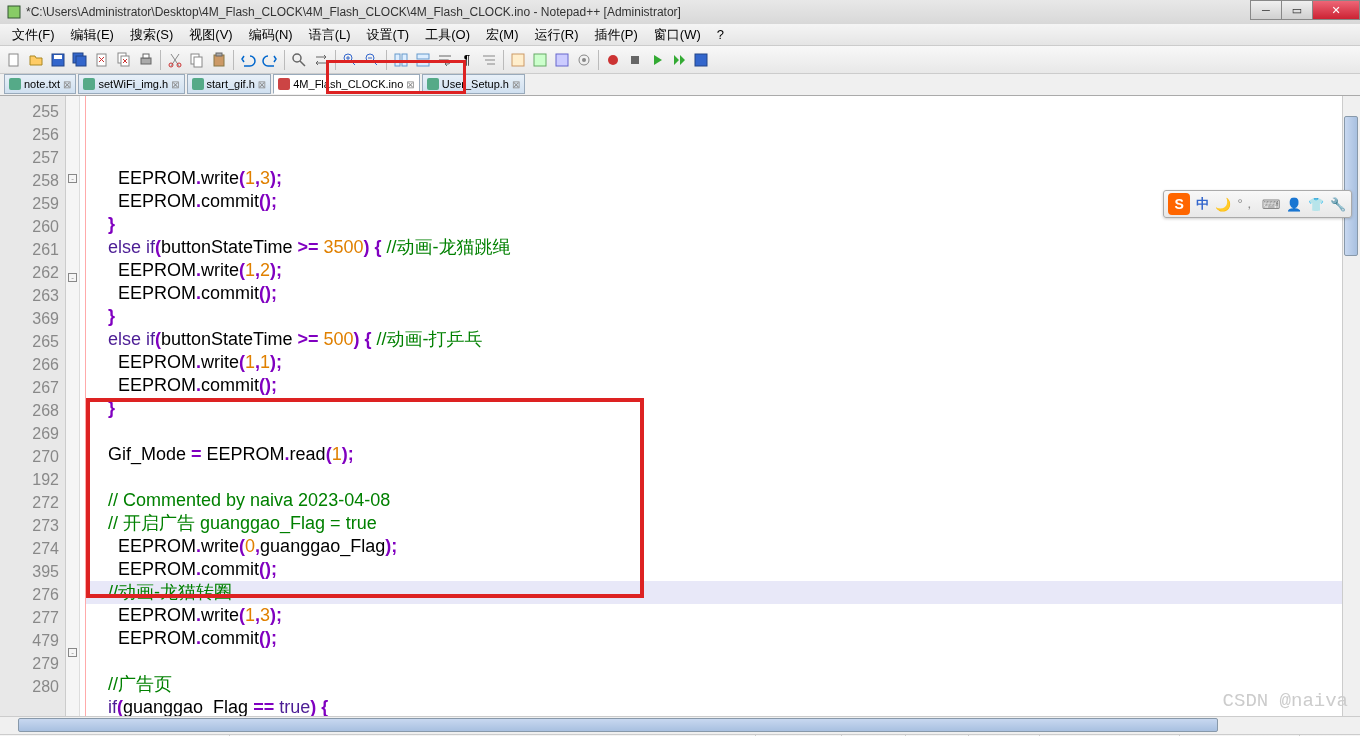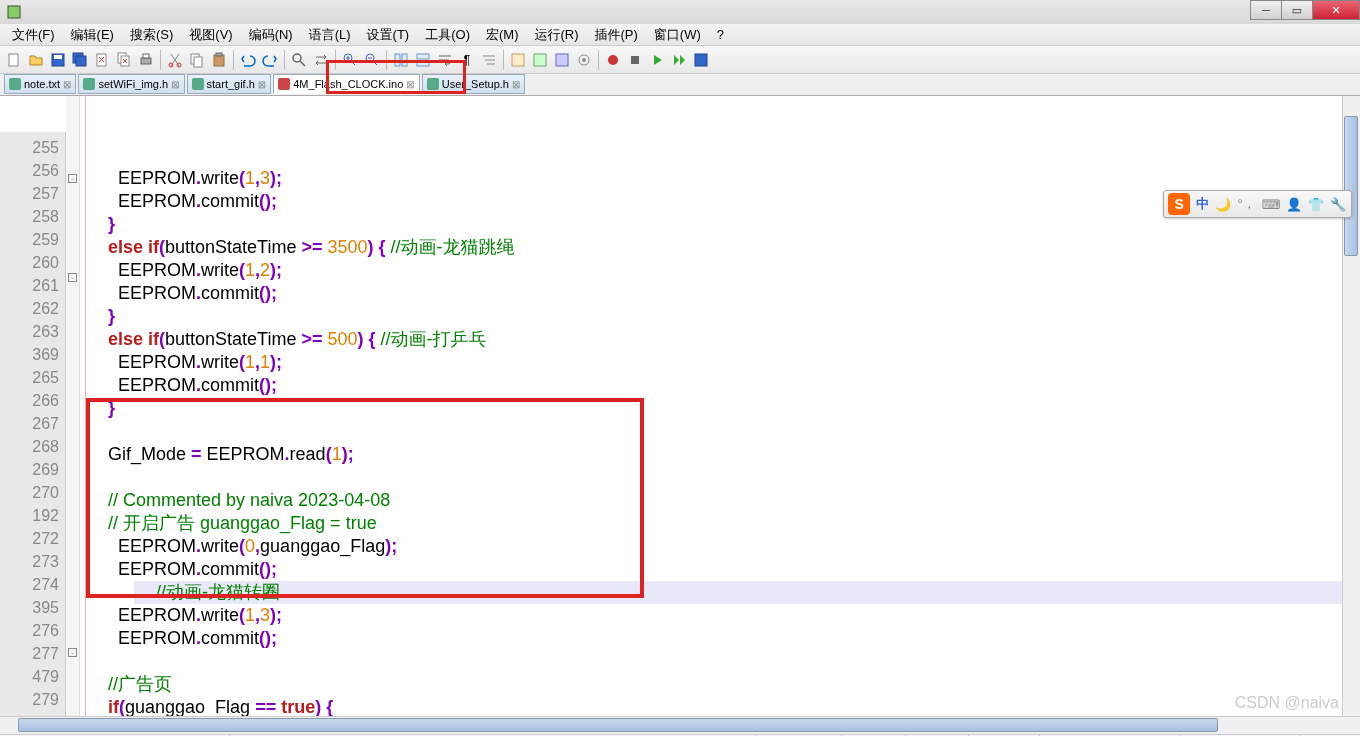--- a/index.html
+++ b/index.html
@@ -16,53 +16,54 @@
 .tbtn svg { width:16px; height:16px; }
 .tsep { width:1px; height:20px; background:#bbb; margin:0 2px; }
 .tabbar { height:22px; background:#f0f0f0; display:flex; padding-left:4px; border-bottom:1px solid #aaa; position:relative; }
 .tab { height:20px; background:linear-gradient(#e8f0f8,#d0e0f0); border:1px solid #9ab; display:flex; align-items:center; font-size:11px; font-family:"Courier New",monospace; padding:0 4px; margin-right:2px; gap:3px; }
 .tab.active { background:#fff; border-bottom-color:#fff; }
 .tab .ficon { width:12px; height:12px; background:#5a8; border-radius:2px; }
 .tab .ficon.red { background:#c44; }
 .tab .close { font-size:10px; color:#888; }
 .redbox-tab { position:absolute; border:3px solid #d22; pointer-events:none; }
 .editor { display:flex; height:620px; position:relative; }
-.gutter { width:66px; background:#e8e8e8; border-right:1px solid #ccc; font-family:Consolas,monospace; font-size:16px; color:#888; text-align:right; padding-right:6px; line-height:23px; padding-top:4px;margin-top:36px; }
+.gutter { width:66px; background:#e8e8e8; border-right:1px solid #ccc; font-family:Consolas,monospace; font-size:16px; color:#888; text-align:right; padding-right:6px; line-height:23px; padding-top:4px; }
 .foldcol { width:14px; background:#f5f5f5; border-right:1px solid #ddd; line-height:23px; padding-top:2px; font-size:10px; text-align:center; color:#888; }
 .foldcol .fold { width:9px; height:9px; border:1px solid #888; margin:7px auto; font-size:8px; line-height:7px; }
 .margin { width:6px; background:#fff; border-right:1px solid #faa; }
 .code { flex:1; font-family:Consolas,"Courier New",monospace; font-size:18px; line-height:23px; padding-top:2px; position:relative; white-space:pre; overflow:hidden; }
 .codeline { height:23px; padding-left:2px; }
-.codeline.current { background:#e8e8f8;margin-left:48px; }
-.kw { color:#b91c1c; font-weight:bold; }
+.codeline.current { background:#e8e8f8; }
+.kw { color:#4c1d95; font-weight:normal; }
 .num { color:#e08000; }
 .com { color:#008000; }
 .op { color:#8000c0; font-weight:bold; }
 .id { color:#000; }
 .redbox-code { position:absolute; border:4px solid #d22; pointer-events:none; }
 .scrollv { position:absolute; right:0; top:96px; width:18px; height:620px; background:#f0f0f0; border-left:1px solid #ccc; }
 .scrollv .thumb { width:14px; height:140px; background:linear-gradient(90deg,#c8d8f0,#a8c0e0); border:1px solid #89a; margin:20px 1px; border-radius:2px; }
 .scrollh { height:18px; background:#f0f0f0; border-top:1px solid #ccc; position:relative; }
 .scrollh .thumb { height:14px; width:1200px; background:linear-gradient(#c8d8f0,#a8c0e0); border:1px solid #89a; margin:1px 18px; border-radius:2px; }
 .statusbar { height:22px; background:linear-gradient(#f5f5f5,#e5e5e5); display:flex; align-items:center; font-size:12px; border-top:1px solid #ccc; }
 .statusbar .cell { padding:0 10px; border-right:1px solid #ccc; height:100%; display:flex; align-items:center; }
 .statusbar .spacer { flex:1; }
 .ime-toolbar { position:absolute; right:8px; top:190px; background:linear-gradient(#f8f8f8,#e8e8e8); border:1px solid #aaa; border-radius:3px; display:flex; align-items:center; padding:2px 4px; gap:6px; font-size:13px; box-shadow:0 1px 3px rgba(0,0,0,.2); }
 .ime-toolbar .sogou { width:22px; height:22px; background:#f60; color:#fff; border-radius:4px; display:flex; align-items:center; justify-content:center; font-weight:bold; font-size:14px; }
-.watermark { position:absolute; bottom:24px; right:21px; color:#ccc; font-size:16px; font-family:Liberation Sans, sans-serif; }
+.watermark { position:absolute; bottom:24px; right:12px; color:#ccc; font-size:19px; font-family:Liberation Mono, monospace; }
 </style>
 </head>
 <body>
 
 <div class="titlebar">
   <span class="icon">
       <svg viewBox="0 0 16 16">
         <rect x="2" y="2" width="12" height="12" fill="#8c6" stroke="#353"></rect>
       </svg>
     </span>
+  <span>*C:\Users\Administrator\Desktop\4M_Flash_CLOCK\4M_Flash_CLOCK\4M_Flash_CLOCK.ino - Notepad++ [Administrator]</span>
   <div class="winbtns">
     <div class="winbtn">─</div>
     <div class="winbtn">▭</div>
     <div class="winbtn close">✕</div>
   </div>
 </div>
 
 <div class="menubar" id="menubar">
     <div class="menuitem">文件(F)</div>
     <div class="menuitem">编辑(E)</div>

